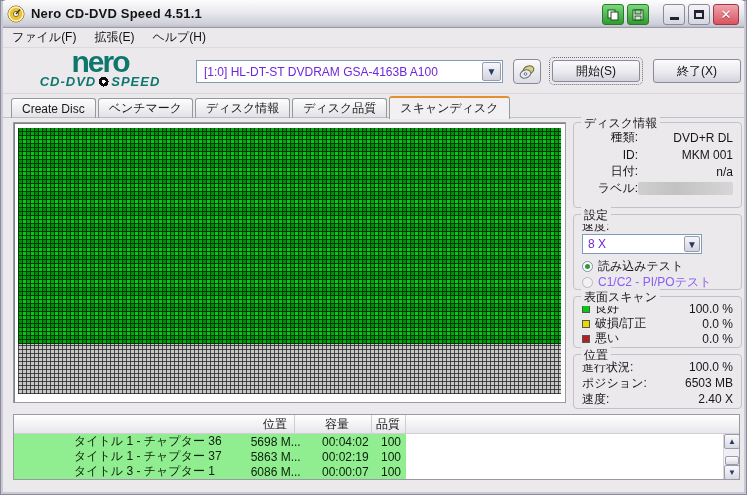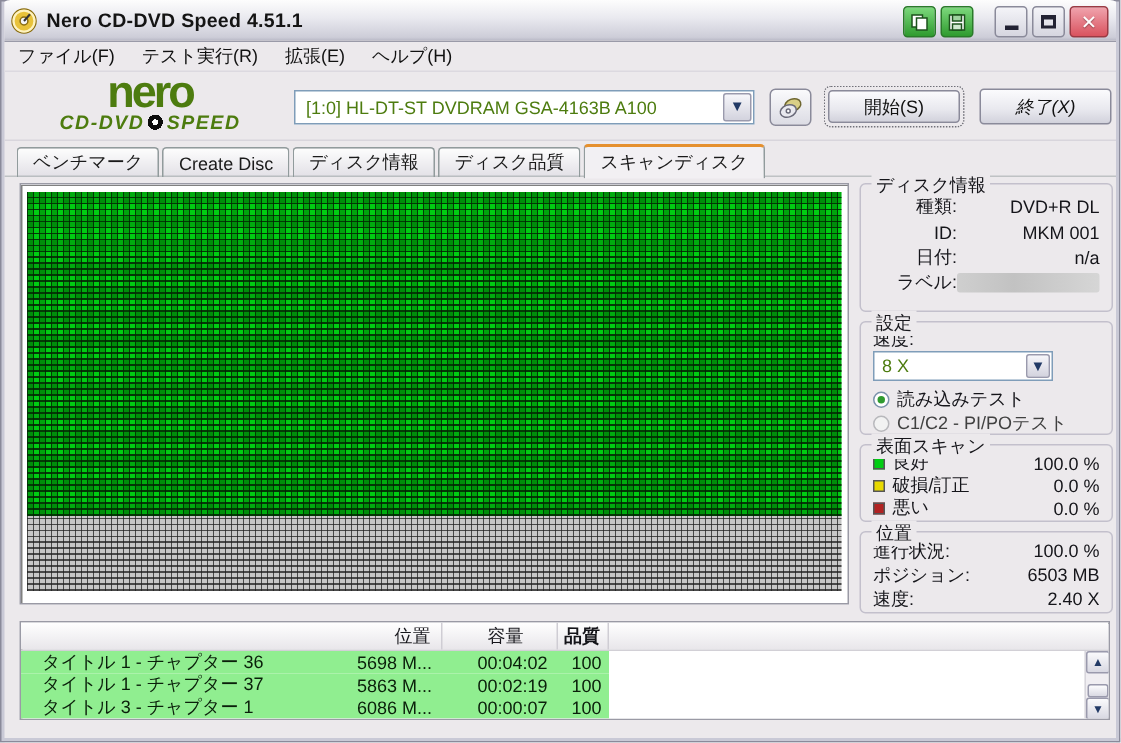--- a/index.html
+++ b/index.html
@@ -32,50 +32,50 @@
   .glyph-max { width:10px; height:9px; border:2px solid #223; border-top-width:3px; }
   .glyph-x { color:#fff; font-weight:bold; font-size:13px; line-height:1; text-shadow:0 1px 1px rgba(0,0,0,.4); }
   
   .menubar {
     position:absolute; left:0; top:28px; width:741px; height:20px;
     display:flex; align-items:center; background:#ece9ec; border-bottom:1px solid #dcd9e0;
   }
   .menu-item { padding:2px 9px; font-size:12px; color:#111; }
   
   .toolbar { position:absolute; left:0; top:48px; width:741px; height:46px; border-bottom:1px solid #d8d5dc; }
-  .logo { position:absolute; left:22px; top:1px; width:150px; text-align:center; color:#4d7c0f; }
+  .logo { position:absolute; left:22px; top:1px; width:150px; text-align:center; color:#0f766e; }
   .logo-top { font-size:30px; font-weight:800; letter-spacing:-2px; line-height:26px; }
   .logo-bottom { font-size:13px; font-weight:800; font-style:italic; letter-spacing:1px; line-height:13px; display:flex; align-items:center; justify-content:center; gap:2px; }
   .logo-disc { width:11px; height:11px; border-radius:50%; background:radial-gradient(circle at 50% 50%, #fff 0 2px, #0d0d0d 2px 5px, transparent 5px); }
   .combo {
     position:absolute; left:193px; top:12px; width:307px; height:23px;
     background:#fff; border:1px solid #7f9db9; display:flex; align-items:center;
   }
-  .combo-text { flex:1; font-size:12px; color:#4d7c0f; padding-left:7px; white-space:nowrap; overflow:hidden; }
+  .combo-text { flex:1; font-size:12px; color:#6d28d9; padding-left:7px; white-space:nowrap; overflow:hidden; }
   .combo-arrow {
     width:19px; height:19px; margin-right:1px; border-radius:2px;
     background:linear-gradient(180deg,#f6f6fa,#d3d3de); border:1px solid #9a9aad;
     display:flex; align-items:center; justify-content:center; font-size:10px; color:#223a66; font-weight:bold;
   }
   .tool-btn {
     position:absolute; left:510px; top:11px; width:28px; height:25px; border-radius:4px;
     border:1px solid #8a8a9a; background:linear-gradient(180deg,#fafafc,#dcdce4);
     display:flex; align-items:center; justify-content:center;
   }
   .focus-ring {
     position:absolute; left:546px; top:9px; width:94px; height:28px;
     border:1px dotted #707078; border-radius:5px; padding:2px;
   }
   .btn {
     width:100%; height:100%; border-radius:3px; border:1px solid #8a8a9a;
     background:linear-gradient(180deg,#fbfbfd 0%,#e8e8ee 60%,#d2d2dc 100%);
     font-size:12px; color:#111; display:flex; align-items:center; justify-content:center;
     font-family:inherit;
   }
-  .exit-btn { position:absolute; left:650px; top:11px; width:88px; height:24px;font-style:italic; }
+  .exit-btn { position:absolute; left:650px; top:11px; width:88px; height:24px; }
   
   .tabs { position:absolute; left:8px; top:95px; height:23px; display:flex; align-items:flex-end; }
   .tab {
     height:20px; padding:0 10px; margin-right:2px; font-size:12px; color:#1a1a1a;
     background:linear-gradient(180deg,#fdfdfd,#e2e0e6); border:1px solid #919b9c; border-bottom:none;
     border-radius:3px 3px 0 0; display:flex; align-items:center; white-space:nowrap;
   }
   .tab.active {
     height:23px; background:#f2f0f3; border-top:2px solid #e5902e;
     position:relative; z-index:2; margin-bottom:-1px; padding-bottom:1px;
@@ -119,21 +119,21 @@
   .g-right { text-align:right; }
   .redacted { width:96px; height:13px; border-radius:2px;
     background:linear-gradient(90deg,#cfcfcf,#c2c2c2 40%,#d6d6d6); }
   .combo-sm {
     margin:2px 8px 0 8px; width:120px; height:20px; background:#fff; border:1px solid #7f9db9;
     display:flex; align-items:center;
   }
   .combo-sm .combo-text { font-size:12px; padding-left:5px; }
   .combo-sm .combo-arrow { width:16px; height:16px; }
   .radio-row { display:flex; align-items:center; gap:5px; padding:0 8px; height:16px; font-size:12px; color:#15151a; }
-  .radio-row.disabled { color:#404040; }
+  .radio-row.disabled { color:#8b5cf6; }
   .radio {
     width:11px; height:11px; border-radius:50%; border:1px solid #7b93ab; background:#fff; flex:none;
     display:flex; align-items:center; justify-content:center;
   }
   .radio.checked::after { content:""; width:5px; height:5px; border-radius:50%; background:#2f9b2f; }
   .radio.disabled { border-color:#b8b8bc; background:#f2f2f2; }
   .chip { width:8px; height:8px; border:1px solid #555; flex:none; margin-right:5px; }
   
   .file-table {
     position:absolute; left:10px; top:414px; width:727px; height:66px;
@@ -142,24 +142,24 @@
     overflow:hidden;
   }
   .ft-header {
     display:flex; height:19px; background:linear-gradient(180deg,#ffffff,#e8e6ea);
     border-bottom:1px solid #d2d0d6; font-size:12px; color:#15151a;
   }
   .ft-hcell { display:flex; align-items:center; border-right:1px solid #cfcdd4; }
   .ft-hcell.c0 { width:205px; padding-left:14px;margin-top:36px; }
   .ft-hcell.c1 { width:76px; justify-content:flex-end; padding-right:7px; }
   .ft-hcell.c2 { width:77px; justify-content:flex-end; padding-right:22px; }
-  .ft-hcell.c3 { width:34px; justify-content:flex-end; padding-right:5px;font-weight:bold; }
+  .ft-hcell.c3 { width:34px; justify-content:flex-end; padding-right:5px; }
   .ft-hfill { flex:1; }
   .ft-body { position:relative; height:46px; background:#fff; }
-  .ft-row { display:flex; height:15px; width:392px; background:#90ee90; font-size:12px; color:#0a1f0a; }
+  .ft-row { display:flex; height:15px; width:392px; background:#90ee90; font-size:12px; color:#0a1f0a;padding-left:46px; }
   .ft-cell { display:flex; align-items:center; white-space:nowrap; overflow:hidden; }
   .ft-cell.c0 { width:205px; padding-left:14px; }
   .ft-cell.c1 { width:76px; justify-content:flex-end; padding-right:7px; }
   .ft-cell.c2 { width:77px; justify-content:flex-end; padding-right:7px; }
   .ft-cell.c3 { width:34px; justify-content:flex-end; padding-right:5px; }
   
   .ft-scroll { position:absolute; right:0; top:19px; width:16px; height:46px; background:#f0eef2; border-left:1px solid #d8d6dc; }
   .sb-btn {
     position:absolute; left:0; width:16px; height:15px;
     background:linear-gradient(180deg,#fafafc,#d8d8e2); border:1px solid #9a9aad; border-radius:2px;
@@ -204,21 +204,20 @@
           <div class="glyph-max"></div>
         </div>
       <div class="tb-btn close">
           <span class="glyph-x">✕</span>
         </div>
     </div>
   </div>
 
   <div class="menubar">
     <span class="menu-item">ファイル(F)</span>
-    <span class="menu-item">テスト実行(R)</span>
     <span class="menu-item">拡張(E)</span>
     <span class="menu-item">ヘルプ(H)</span>
   </div>
 
   <div class="toolbar">
     <div class="logo">
       <div class="logo-top">nero</div>
       <div class="logo-bottom">
         <span>CD-DVD</span>
         <span class="logo-disc"></span>
@@ -236,22 +235,22 @@
         <circle cx="6.5" cy="10" r="1.3" fill="#fff" stroke="#6a6a7a"></circle>
       </svg>
     </div>
     <div class="focus-ring">
       <button class="btn">開始(S)</button>
     </div>
     <button class="btn exit-btn">終了(X)</button>
   </div>
 
   <div class="tabs">
+    <div class="tab">Create Disc</div>
     <div class="tab">ベンチマーク</div>
-    <div class="tab">Create Disc</div>
     <div class="tab">ディスク情報</div>
     <div class="tab">ディスク品質</div>
     <div class="tab active">スキャンディスク</div>
   </div>
   <div class="panel-top-line"></div>
 
   <div class="scan-box">
     <div class="grid-green"></div>
     <div class="grid-gray"></div>
   </div>

